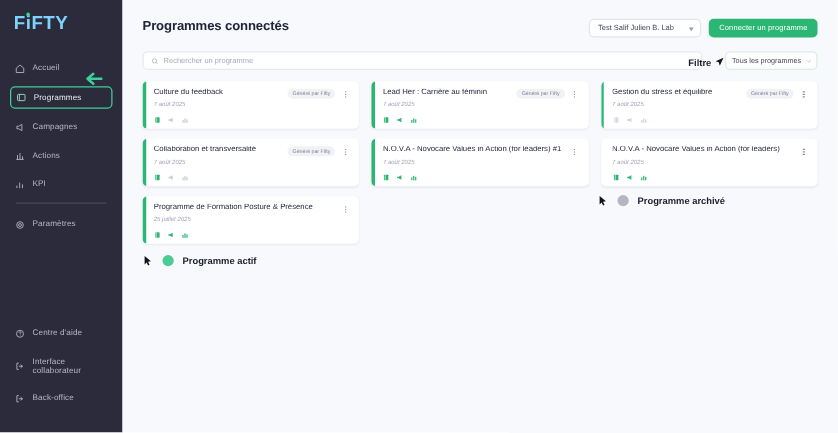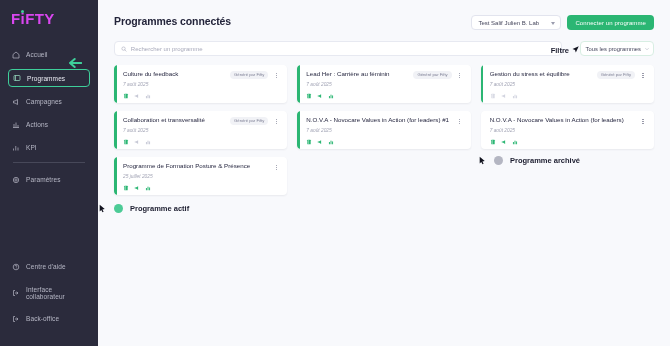--- a/index.html
+++ b/index.html
@@ -14,21 +14,21 @@
   
   .sidebar {
     width: 98px; height: 346px;
     background: #2b2b3c;
     flex: 0 0 98px;
     position: relative;
     display: flex; flex-direction: column;
   }
   .logo {
     margin: 11px 0 0 11px;
-    font-size: 15px; font-weight: bold; color: #d946ef;
+    font-size: 15px; font-weight: bold; color: #7dd3fc;
     letter-spacing: 0.4px; line-height: 1;
     position: relative; display: inline-block;
   }
   .logo .dot {
     position: absolute; width: 3px; height: 3px; border-radius: 50%;
     background: #3ecf9a; left: 9.5px; top: -1px;
   }
   .nav { margin-top: 20px; }
   .nav-item {
     display: flex; align-items: center; gap: 6px;
@@ -147,21 +147,21 @@
   .card-icons svg { width: 6px; height: 6px; display: block; }
 
   
   .annot {
     position: absolute; display: flex; align-items: center; gap: 7px;
     pointer-events: none;
   }
   .annot .cursor { width: 9px; height: 11px; }
   .annot .dot-legend { width: 9px; height: 9px; border-radius: 50%; }
   .annot .lbl { font-size: 7.5px; font-weight: bold; color: #1b1c2e; }
-  .annot-active { left: 0; top: 203px; }
+  .annot-active { left: 16px; top: 203px; }
   .annot-archived { left: 380px; top: 155px; }
   .annot-filter {
     position: absolute; right: 90px; top: 45px;
     font-size: 7.5px; font-weight: bold; color: #1b1c2e;
     display: flex; align-items: center; gap: 1px; pointer-events: none;
   }
 </style>
 </head>
 <body>
 

